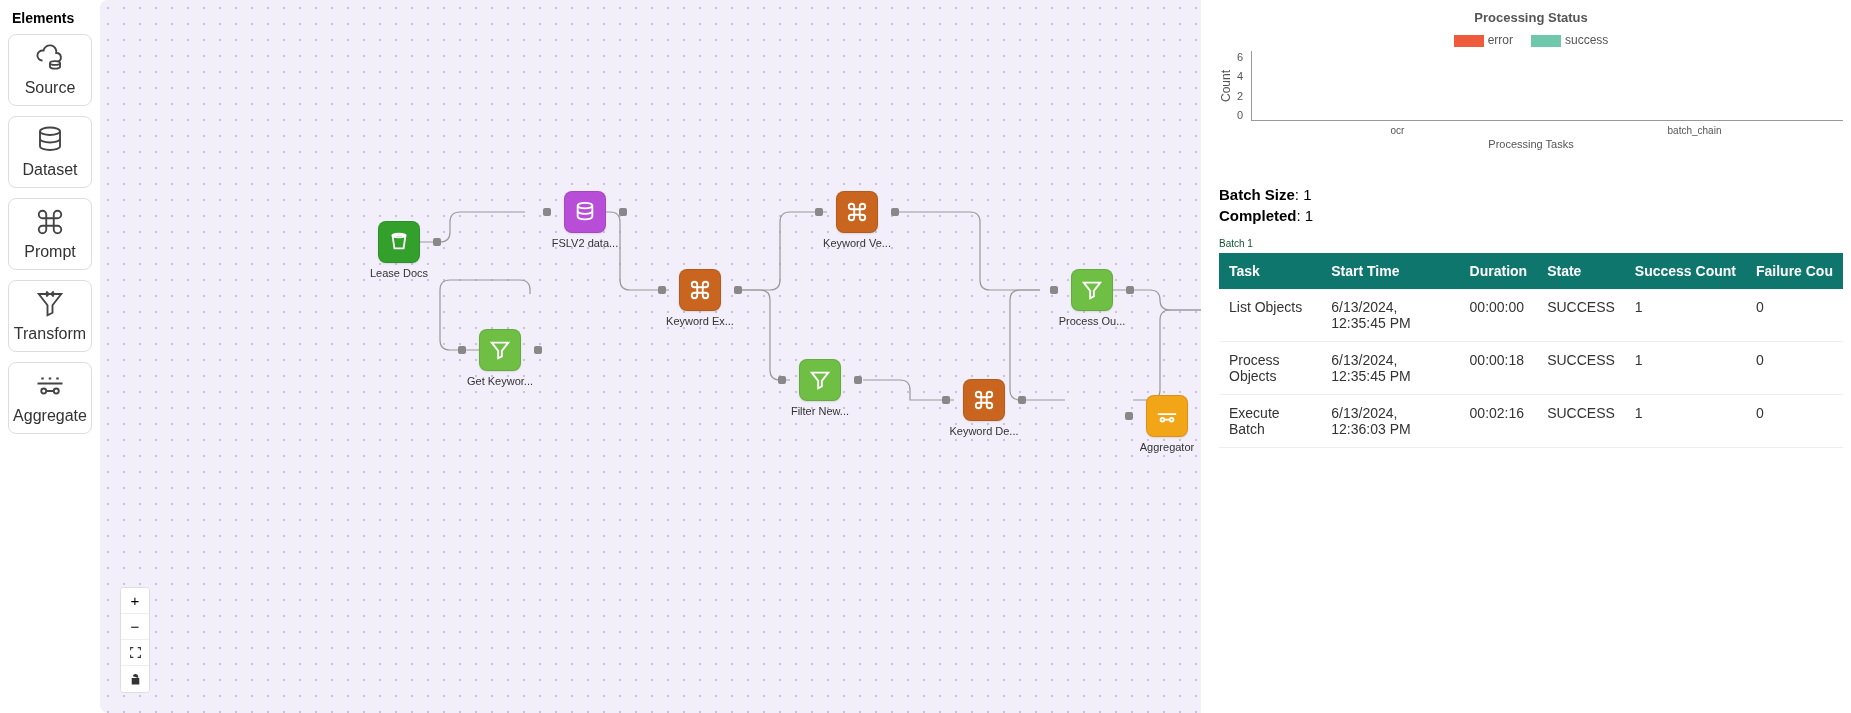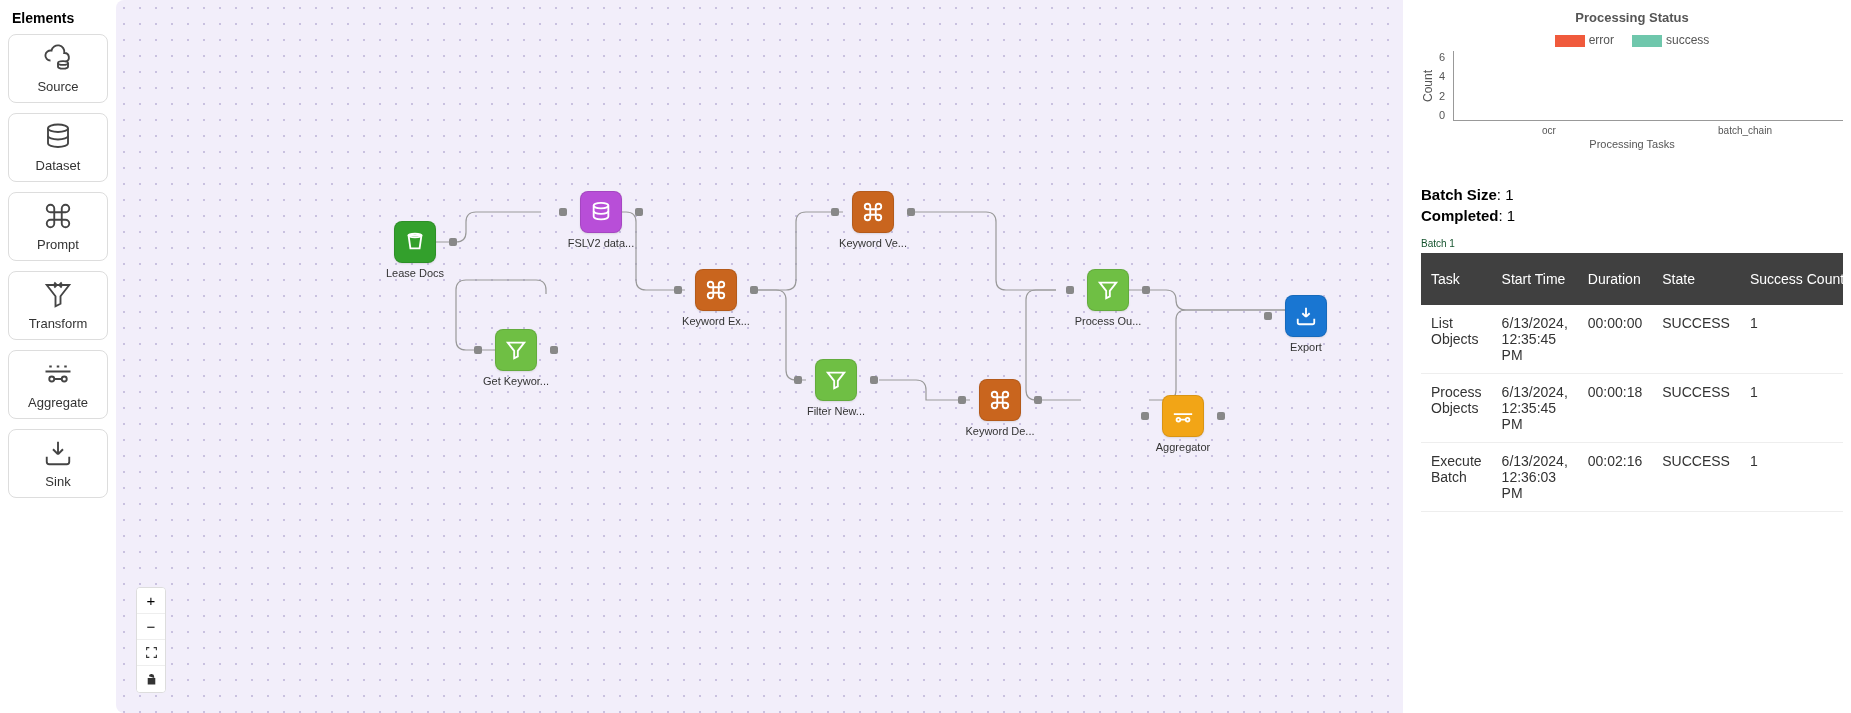--- a/index.html
+++ b/index.html
@@ -1,23 +1,23 @@
 <!DOCTYPE html>
 <html><head>
 <meta charset="utf-8">
 <style>
   * { box-sizing: border-box; margin: 0; padding: 0; }
   body { font-family: -apple-system, BlinkMacSystemFont, "Segoe UI", Arial, sans-serif; background: #fff; display: flex; height: 713px; width: 1851px; overflow: hidden; }
   
   
-  .sidebar { width: 116px; padding: 10px 8px; flex-shrink: 0; }
+  .sidebar { width: 100px; padding: 10px 8px; flex-shrink: 0; }
   .sidebar-title { font-weight: 700; font-size: 14px; margin-bottom: 8px; padding-left: 4px; }
   .palette-item { border: 1px solid #ddd; border-radius: 8px; padding: 8px 4px; display: flex; flex-direction: column; align-items: center; margin-bottom: 10px; cursor: grab; background: #fff; }
   .palette-item svg { width: 30px; height: 30px; }
-  .palette-label { font-size: 13px; margin-top: 6px; color: #333; }
+  .palette-label { font-size: 16px; margin-top: 6px; color: #333; }
   
   
   .canvas { flex: 1; position: relative; background: #f2eefa; border-top-left-radius: 8px; border-bottom-left-radius: 8px; overflow: hidden; }
   .canvas::before {
     content: ""; position: absolute; top:0; left:0; right:0; bottom:0;
     background-image: radial-gradient(#c9c1e0 1px, transparent 1px);
     background-size: 16px 16px;
   }
   .node { position: absolute; width: 60px; display:flex; flex-direction:column; align-items:center; }
   .node-box { width:42px; height:42px; border-radius:8px; display:flex; align-items:center; justify-content:center; border: 1px solid rgba(0,0,0,.1); box-shadow: 0 1px 2px rgba(0,0,0,.1); }
@@ -26,42 +26,42 @@
   .port.right { right:-12px; top:17px; }
   .port.left { left:-12px; top:17px; }
   .edge { position:absolute; pointer-events:none; }
   
   
   .canvas-controls { position:absolute; bottom: 20px; left: 20px; display:flex; flex-direction:column; background:#fff; border:1px solid #ddd; border-radius:4px; overflow:hidden; z-index:10;}
   .canvas-controls button { width:28px; height:26px; border:none; background:#fff; border-bottom:1px solid #eee; cursor:pointer; font-size:15px; display:flex; align-items:center; justify-content:center; }
   .canvas-controls button:last-child { border-bottom:none; }
   
   
-  .right-panel { width: 448px; padding: 10px 8px 10px 18px; overflow-x:hidden; flex-shrink:0; }
+  .right-panel { width: 650px; padding: 10px 8px 10px 18px; overflow-x:hidden; flex-shrink:0; }
   .chart-title { text-align:center; font-weight:700; font-size:13px; color:#555; }
   .chart-legend { display:flex; justify-content:center; gap:18px; font-size:12px; margin:8px 0 4px; color:#555;}
   .legend-swatch { display:inline-block; width:30px; height:12px; vertical-align:middle; margin-right:4px;}
   .chart-wrap { display:flex; align-items:center; gap:4px; margin-bottom:4px;}
   .chart-ylabel { writing-mode: vertical-lr; transform: rotate(180deg); font-size:12px; color:#555;}
   .chart-yaxis { display:flex; flex-direction:column; justify-content:space-between; height:70px; font-size:11px; color:#555; text-align:right; padding-right:4px;}
   .chart-area { position:relative; flex:1; height:70px; border-left:1px solid #999; border-bottom:1px solid #999; display:flex; align-items:flex-end; padding: 0 20px; gap: 50px;}
   .bar-group { flex:1; display:flex; align-items:flex-end; justify-content:center; position:relative; }
   .bar { width:100%; }
   .chart-xticks { display:flex; padding-left:30px; }
   .xtick { flex:1; text-align:center; font-size:10px; color:#555; }
   .chart-xlabel { text-align:center; font-size:11px; color:#555; margin-top:2px;}
   
   .info-block { margin-top:36px; font-size:15px; }
   .info-block .row { margin-bottom:4px; }
   .bold { font-weight:700; }
   .sub { color:#666; font-size:16px; }
   
   .batch-title { margin-top:14px; font-size:10px; color:#14532d; }
   table { width:100%; border-collapse:collapse; margin-top:4px; font-size:14px; table-layout:auto; }
-  thead th { background:#404040; color:#fff; text-align:left; padding:18px 10px; font-weight:400; white-space:nowrap; }
+  thead th { background:#0f766e; color:#fff; text-align:left; padding:10px 10px; font-weight:700; white-space:nowrap; }
   tbody td { padding:10px 10px; border-bottom:1px solid #eee; vertical-align:top; color:#333; }
   
   .c-green { background:#33a02c; }
   .c-limeg { background:#6fbf44; }
   .c-purple { background:#b84ed8; }
   .c-brown { background:#c9651e; }
   .c-orange { background:#f2a516; }
   .c-blue { background:#1976d2; }
 </style>
 </head>
@@ -105,27 +105,20 @@
 
   <div class="palette-item">
     <svg viewBox="0 0 24 24" fill="none" stroke="#444" stroke-width="1.5">
         <circle cx="7" cy="16" r="2"></circle>
         <circle cx="17" cy="16" r="2"></circle>
         <path d="M2 10h20M5 6h2M11 6h2M17 6h2M9 16h6"></path>
       </svg>
     <span class="palette-label">Aggregate</span>
   </div>
 
-  <div class="palette-item">
-    <svg viewBox="0 0 24 24" fill="none" stroke="#444" stroke-width="1.5">
-        <path d="M12 3v10m0 0l-4-4m4 4l4-4"></path>
-        <path d="M3 15v4a2 2 0 0 0 2 2h14a2 2 0 0 0 2-2v-4"></path>
-      </svg>
-    <span class="palette-label">Sink</span>
-  </div>
 </div>
 
 <div class="canvas">
 
   <svg class="edge" style="position:absolute;top:0;left:0;width:100%;height:100%;" stroke="#999" stroke-width="1.2" fill="none">
     <path d="M306 242 L340 242 Q350 242 350 232 L350 222 Q350 212 360 212 L425 212"></path>
     <path d="M395 350 L350 350 Q340 350 340 340 L340 290 Q340 280 350 280 L420 280 Q430 280 430 290 L430 294"></path>
     <path d="M493 212 L510 212 Q520 212 520 222 L520 280 Q520 290 530 290 L569 290"></path>
     <path d="M637 290 L670 290 Q680 290 680 280 L680 222 Q680 212 690 212 L727 212"></path>
     <path d="M637 290 L660 290 Q670 290 670 300 L670 370 Q670 380 680 380 L690 380"></path>

